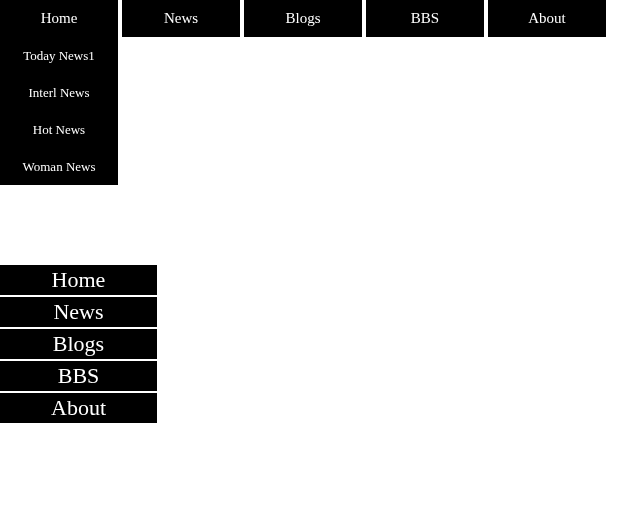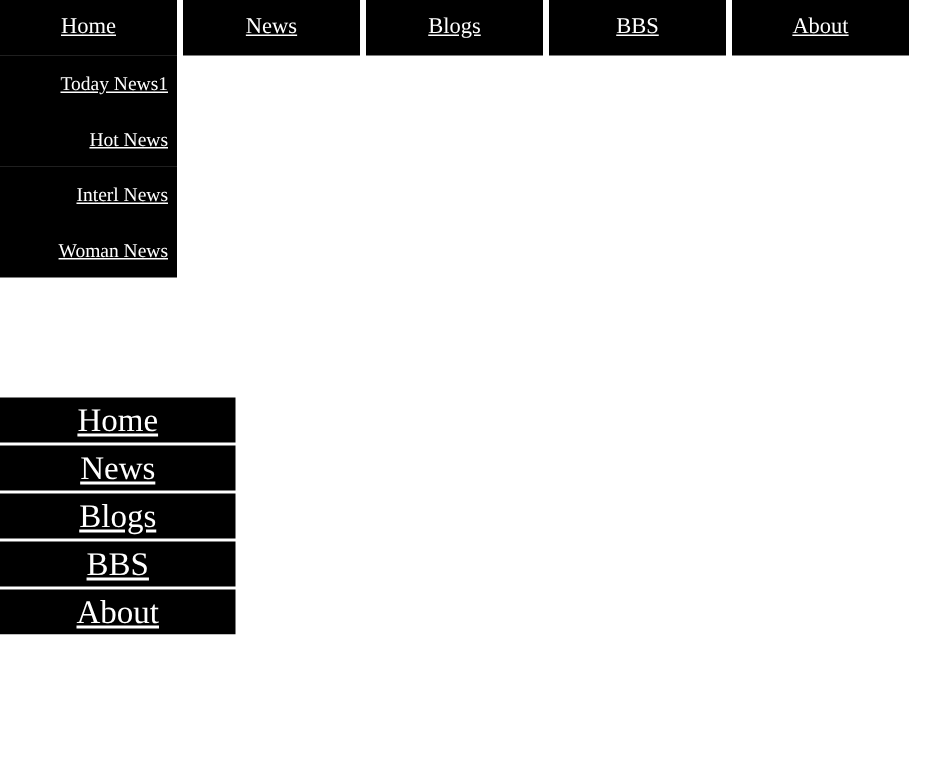--- a/index.html
+++ b/index.html
@@ -1,19 +1,18 @@
 <!DOCTYPE html>
 <html><head>
   <meta charset="utf-8">
   <style>
     * {
       margin: 0;
       padding: 0;
       box-sizing: border-box;
-      text-decoration: underline;
     }
     body {
       font-family: "SimSun", "宋体", serif;
       background: #fff;
       width: 619px;
     }
     .top-nav {
       display: flex;
       gap: 4px;
       padding: 0;
@@ -28,21 +27,21 @@
       cursor: pointer;
     }
     .submenu {
       display: flex;
       flex-direction: column;
       width: 118px;
     }
     .submenu-item {
       background: #000;
       color: #fff;
-      text-align: right;
+      text-align: center;
       padding: 10px 6px;
       font-size: 13px;
       cursor: pointer;
       border-top: 1px solid #000;
     }
     .spacer {
       height: 80px;
     }
     .bottom-nav {
       display: flex;
@@ -65,22 +64,22 @@
 <div class="top-nav">
   <div class="top-nav-item">Home</div>
   <div class="top-nav-item">News</div>
   <div class="top-nav-item">Blogs</div>
   <div class="top-nav-item">BBS</div>
   <div class="top-nav-item">About</div>
 </div>
 
 <div class="submenu">
   <div class="submenu-item">Today News1</div>
+  <div class="submenu-item">Interl News</div>
   <div class="submenu-item">Hot News</div>
-  <div class="submenu-item">Interl News</div>
   <div class="submenu-item">Woman News</div>
 </div>
 
 <div class="spacer"></div>
 
 <div class="bottom-nav">
   <div class="bottom-nav-item">Home</div>
   <div class="bottom-nav-item">News</div>
   <div class="bottom-nav-item">Blogs</div>
   <div class="bottom-nav-item">BBS</div>

